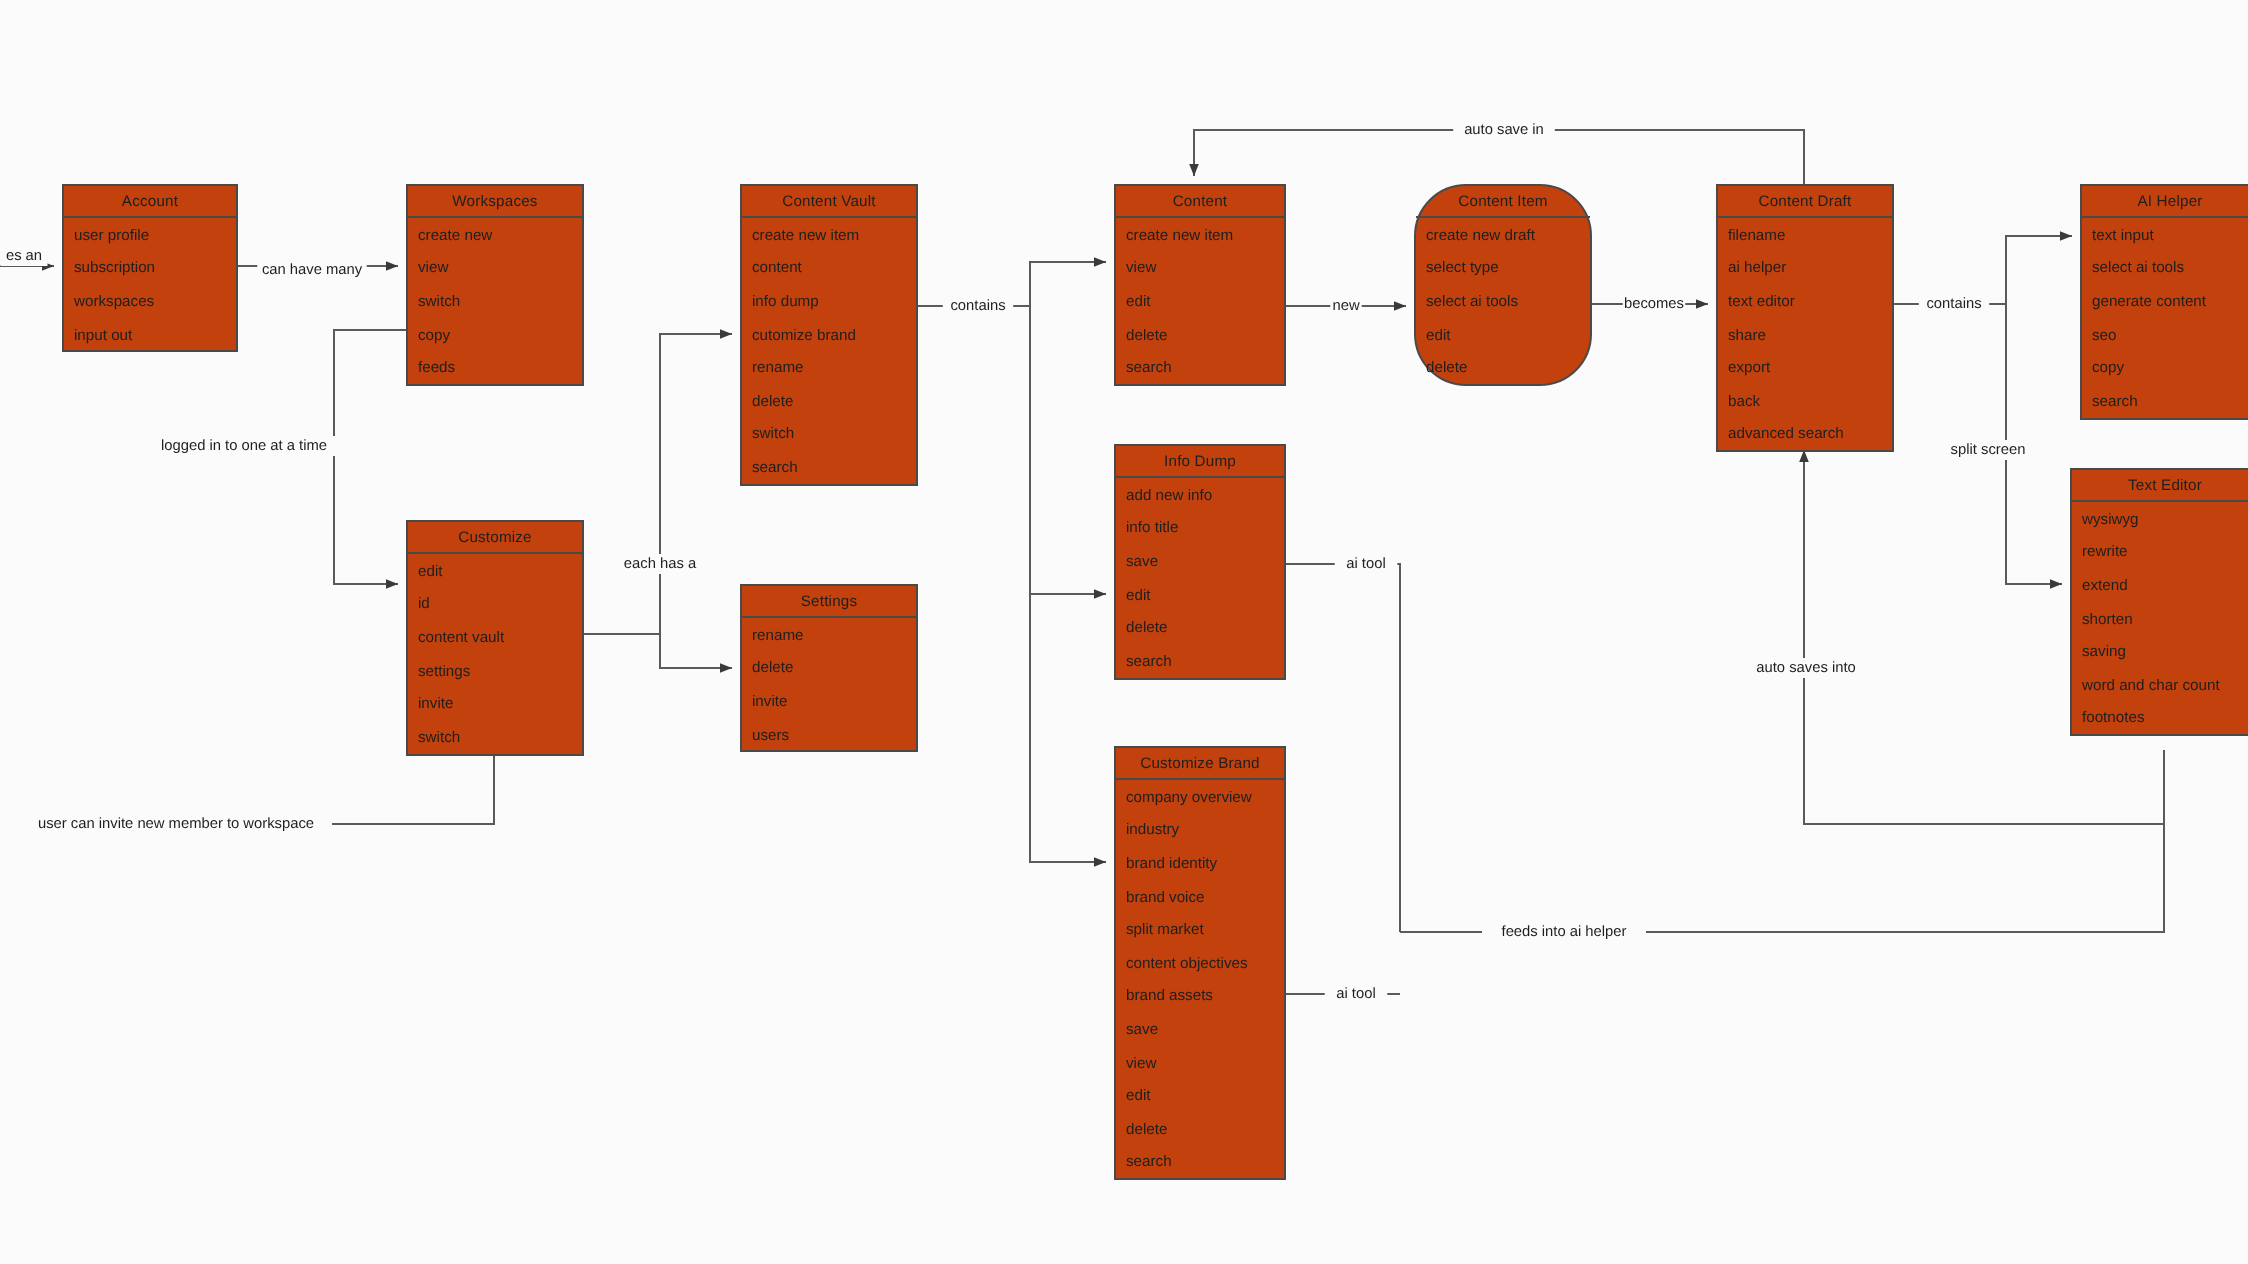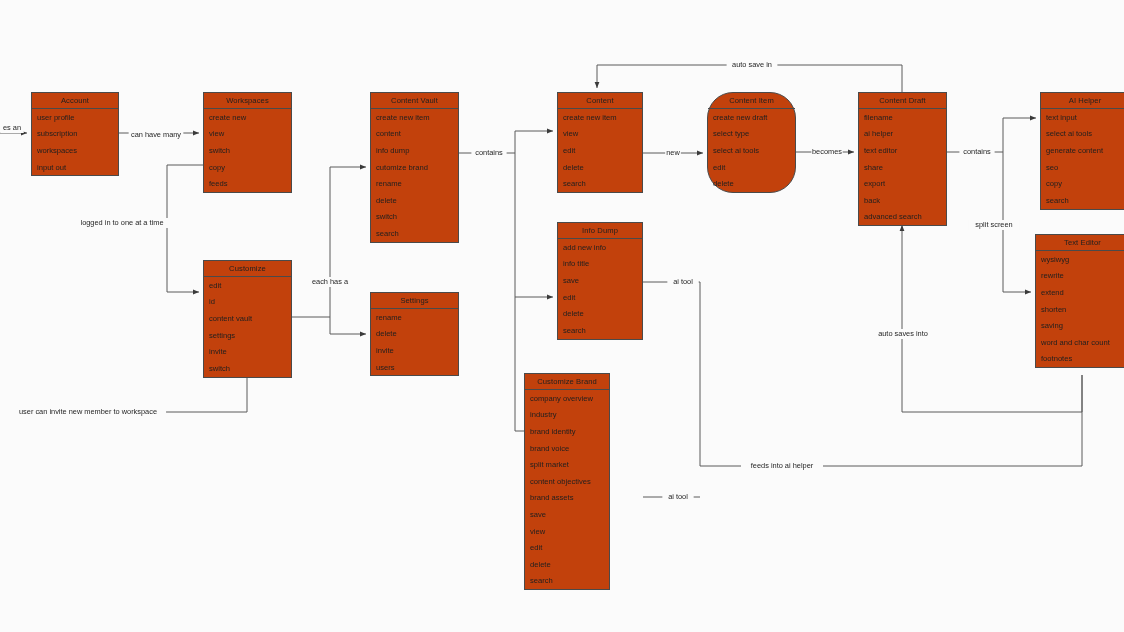--- a/index.html
+++ b/index.html
@@ -220,21 +220,21 @@
         <div class="node-rows">
           <div class="node-row">wysiwyg</div>
           <div class="node-row">rewrite</div>
           <div class="node-row">extend</div>
           <div class="node-row">shorten</div>
           <div class="node-row">saving</div>
           <div class="node-row">word and char count</div>
           <div class="node-row">footnotes</div>
         </div>
       </div>
-      <div class="node" style="left: 524px; top: 373px; width: 86px;">
+      <div class="node" style="left: 557px; top: 373px; width: 86px;">
         <div class="node-header">Customize Brand</div>
         <div class="node-rows">
           <div class="node-row">company overview</div>
           <div class="node-row">industry</div>
           <div class="node-row">brand identity</div>
           <div class="node-row">brand voice</div>
           <div class="node-row">split market</div>
           <div class="node-row">content objectives</div>
           <div class="node-row">brand assets</div>
           <div class="node-row">save</div>

